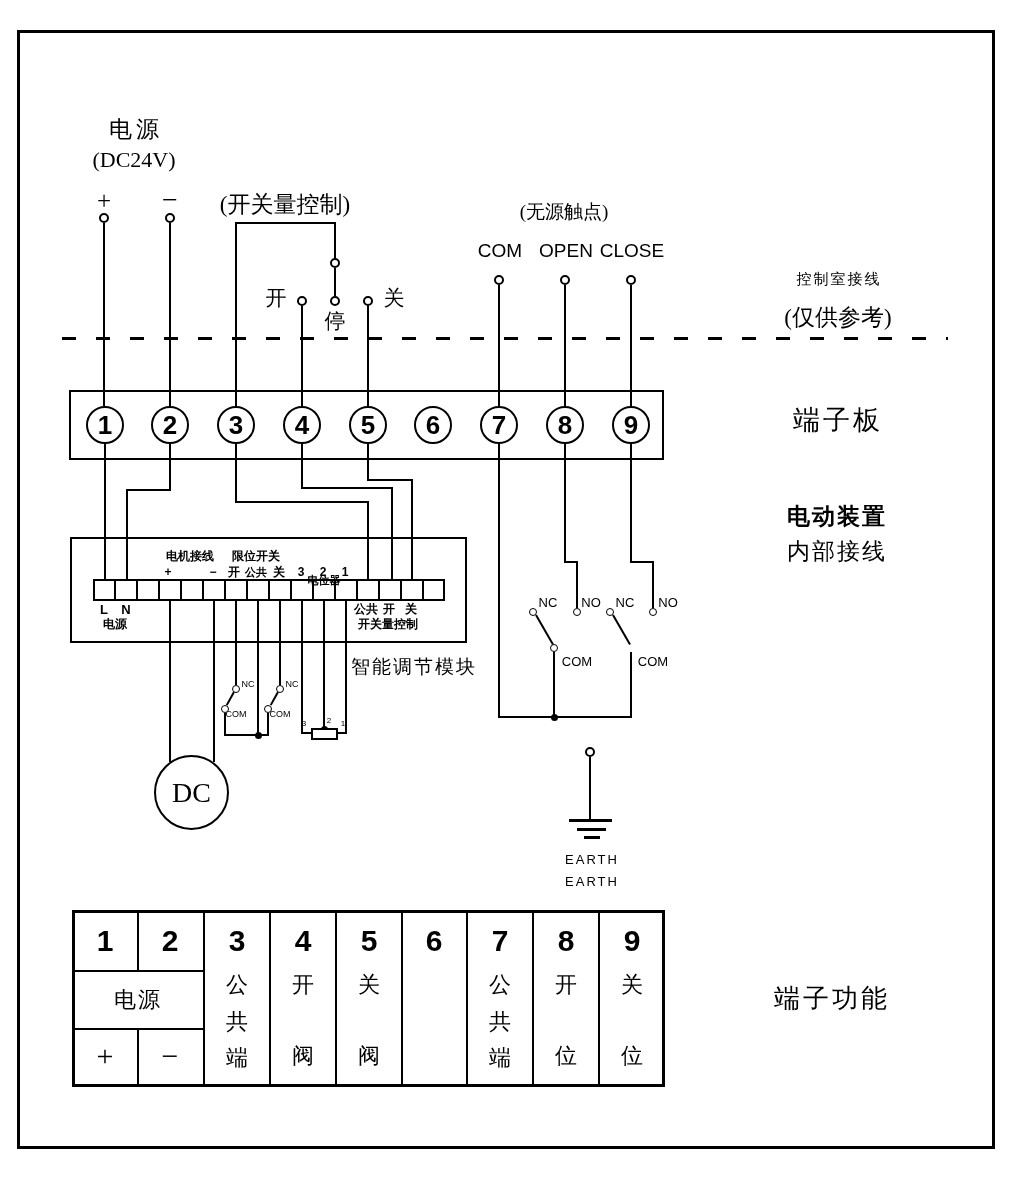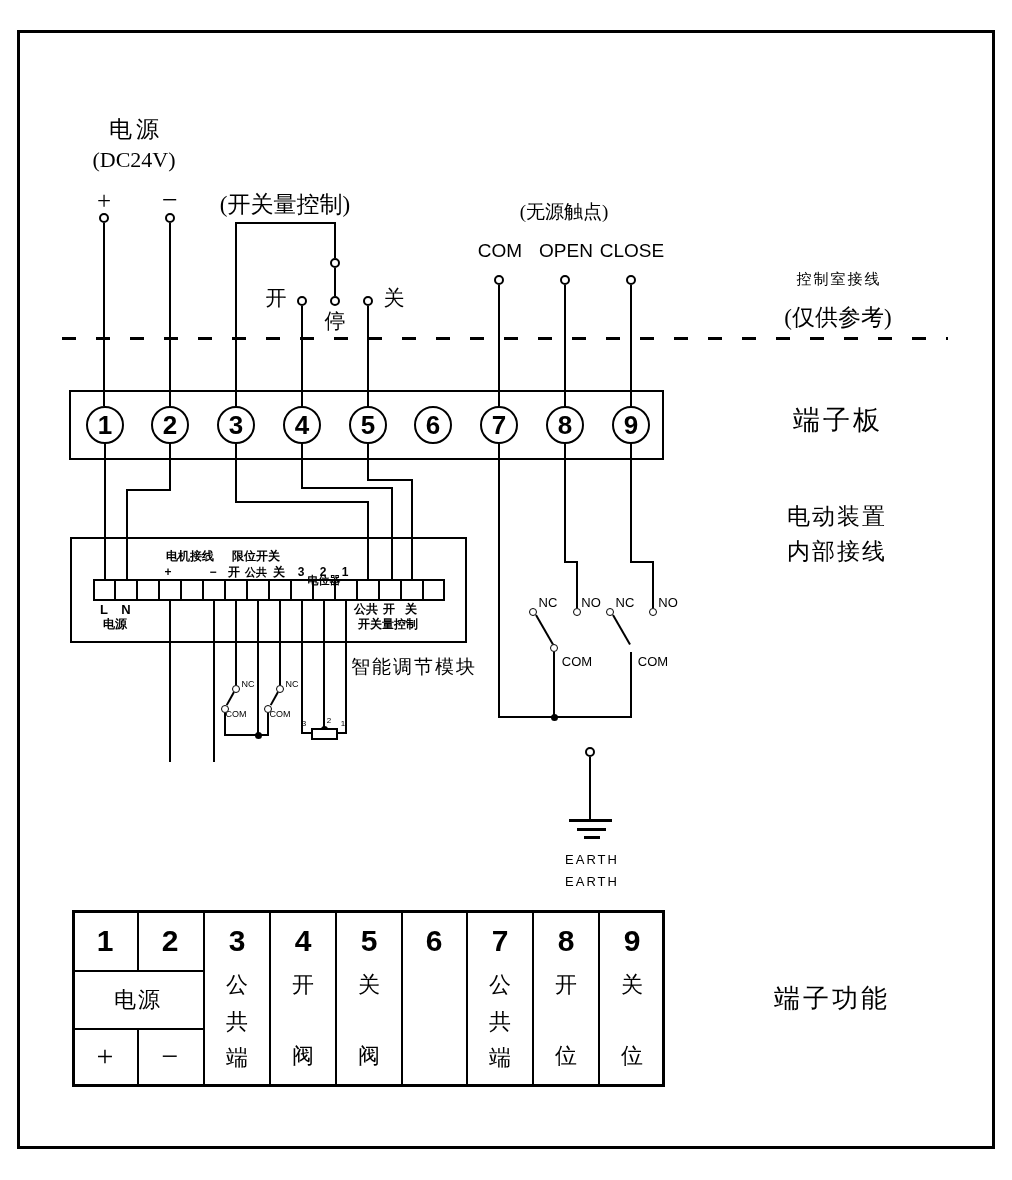--- a/index.html
+++ b/index.html
@@ -40,21 +40,21 @@
   <div class="t serif" style="left:394px;top:298px;font-size:21px;">关</div>
 
   <div class="t serif" style="left:564px;top:211px;font-size:19px;">(无源触点)</div>
   <div class="t sans" style="left:500px;top:250px;font-size:19px;">COM</div>
   <div class="t sans" style="left:566px;top:250px;font-size:19px;">OPEN</div>
   <div class="t sans" style="left:632px;top:250px;font-size:19px;">CLOSE</div>
 
   <div class="t serif" style="left:839px;top:279px;font-size:15px;letter-spacing:2px;">控制室接线</div>
   <div class="t serif" style="left:838px;top:317px;font-size:23px;">(仅供参考)</div>
   <div class="t serif" style="left:838px;top:420px;font-size:27px;letter-spacing:3px;">端子板</div>
-  <div class="t serif" style="left:837px;top:516px;font-size:23px;letter-spacing:2px;">电动装置</div>
+  <div class="t serif" style="left:837px;top:516px;font-size:23px;letter-spacing:2px;font-weight:bold;">电动装置</div>
   <div class="t serif" style="left:837px;top:551px;font-size:23px;letter-spacing:2px;">内部接线</div>
   <div class="t serif" style="left:832px;top:999px;font-size:26px;letter-spacing:3px;">端子功能</div>
 
   <div class="dash"></div>
 
   <div class="w" style="left:103px;top:223px;width:2px;height:183px;"></div>
   <div class="w" style="left:169px;top:223px;width:2px;height:183px;"></div>
   <div class="w" style="left:235px;top:222px;width:2px;height:184px;"></div>
   <div class="w" style="left:235px;top:222px;width:101px;height:2px;"></div>
   <div class="w" style="left:334px;top:222px;width:2px;height:36px;"></div>
@@ -183,20 +183,23 @@
   <div class="t sans" style="left:248px;top:684px;font-size:9px;">NC</div>
   <div class="t sans" style="left:236px;top:714px;font-size:9px;">COM</div>
   <div class="t sans" style="left:292px;top:684px;font-size:9px;">NC</div>
   <div class="t sans" style="left:280px;top:714px;font-size:9px;">COM</div>
 
   <div class="rect" style="left:311px;top:728px;width:23px;height:8px;"></div>
   <div class="t sans" style="left:304px;top:724px;font-size:8px;">3</div>
   <div class="t sans" style="left:329px;top:721px;font-size:8px;">2</div>
   <div class="t sans" style="left:343px;top:724px;font-size:8px;">1</div>
 
+  <div class="rect" style="left:154px;top:755px;width:71px;height:71px;border-width:2.5px;border-radius:50%;display:flex;align-items:center;justify-content:center;">
+    <span class="serif" style="font-size:28px;">DC</span>
+  </div>
 
   <div class="t sans" style="left:548px;top:602px;font-size:13px;">NC</div>
   <div class="t sans" style="left:591px;top:602px;font-size:13px;">NO</div>
   <div class="t sans" style="left:625px;top:602px;font-size:13px;">NC</div>
   <div class="t sans" style="left:668px;top:602px;font-size:13px;">NO</div>
   <div class="t sans" style="left:577px;top:661px;font-size:13px;">COM</div>
   <div class="t sans" style="left:653px;top:661px;font-size:13px;">COM</div>
 
   <div class="w" style="left:589px;top:757px;width:2px;height:63px;"></div>
   <div class="w" style="left:569px;top:819px;width:43px;height:3px;"></div>

